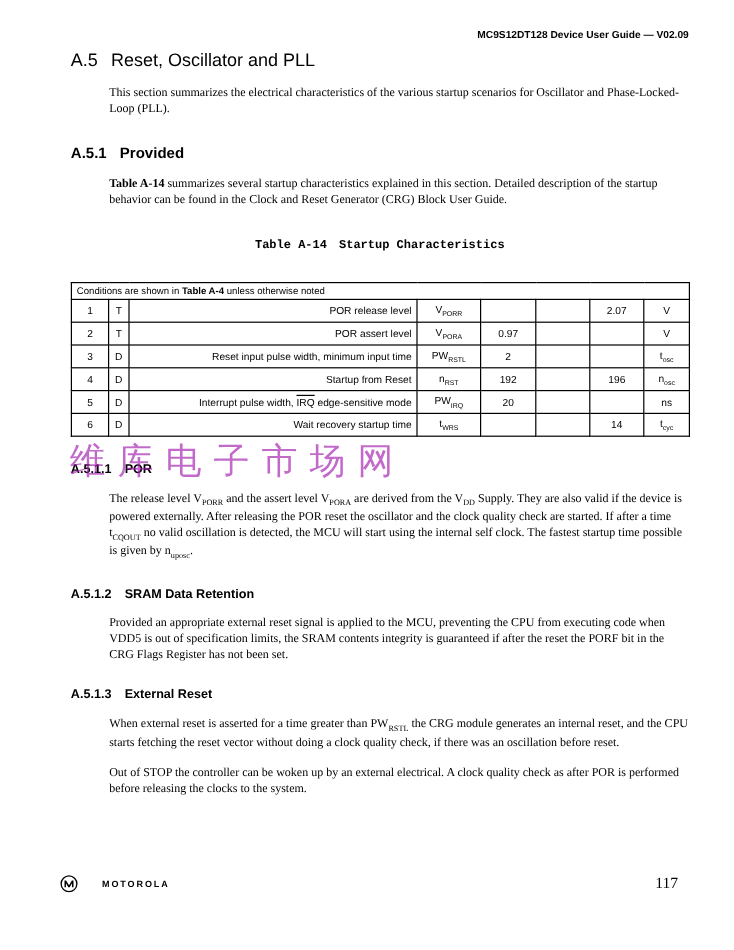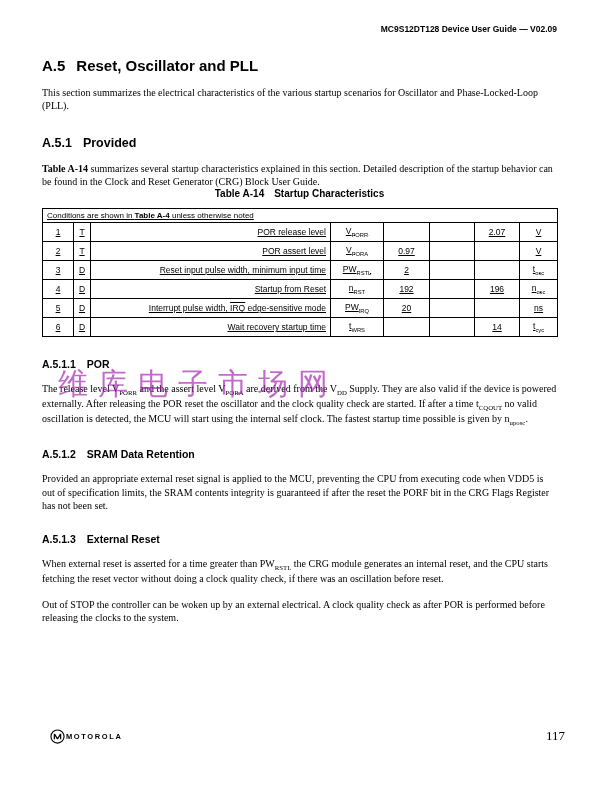--- a/index.html
+++ b/index.html
@@ -6,68 +6,69 @@
   html,body { background:#888; }
   .page {
     position:relative;
     width:612px; height:792px;
     margin:0 auto;
     background:#ffffff;
     color:#000;
     font-family:"Liberation Serif", serif;
     overflow:hidden;
   }
-  .content { position:absolute; left:42px; top:24px; width:515px; }
+  .content { position:absolute; left:59px; top:24px; width:515px; }
 
   .doc-header {
     text-align:right;
     font-family:"Liberation Sans", sans-serif;
     font-weight:700;
     font-size:8.5px;
   }
 
   .h-num { margin-right:11px; }
 
   h1.section-title {
     font-family:"Liberation Sans", sans-serif;
-    font-size:15px; font-weight:700;
-    margin-top:23px;
+    font-size:15px; font-weight:400;
+    margin-top:8px;
   }
   h2.sub-title {
     font-family:"Liberation Sans", sans-serif;
     font-size:12.5px; font-weight:700;
     margin-top:23px;
   }
   h3.subsub-title {
     font-family:"Liberation Sans", sans-serif;
     font-size:10.5px; font-weight:700;
     margin-top:21px;
   }
   p.body-text {
     font-size:10px;
     line-height:1.33;
     margin-top:12px;
+    margin-left:32px;
   }
 
   .table-caption {
     text-align:center;
-    font-family:Liberation Sans, sans-serif;
+    font-family:Liberation Mono, monospace;
     font-weight:700;
     font-size:10px;
+    margin-top:27px;
   }
   .caption-gap { margin-right:10px; }
 
   table.spec-table {
     border-collapse:collapse;
     width:515px;
-    margin-top:9px;
+    margin-top:24px;
     font-family:"Liberation Sans", sans-serif;
     font-size:8.5px;
     table-layout:fixed;
-    text-decoration:underline;
   }
   table.spec-table td, table.spec-table th {
     border:1px solid #000;
     padding:2px 4px;
     overflow:hidden;
   }
   tr.conditions-row td { font-size:8px; text-align:left; height:14px; }
   thead th { font-weight:700; text-align:center; height:18px; vertical-align:middle; }
   tbody td { height:19px; vertical-align:middle; }
   td.c-center { text-align:center; }
@@ -89,21 +90,21 @@
     white-space:nowrap;
   }
 
   .footer {
     position:absolute;
     left:50px; right:47px; bottom:48px;
     display:flex;
     justify-content:space-between;
     align-items:center;
   }
-  .brand { display:flex; align-items:center; gap:1px; }
+  .brand { display:flex; align-items:center; gap:20px; }
   .brand-name {
     font-family:"Liberation Sans", sans-serif;
     font-weight:700;
     font-size:7.5px;
     letter-spacing:1.6px;
   }
   .page-number { font-size:13px; }
 </style>
 </head>
 <body>

